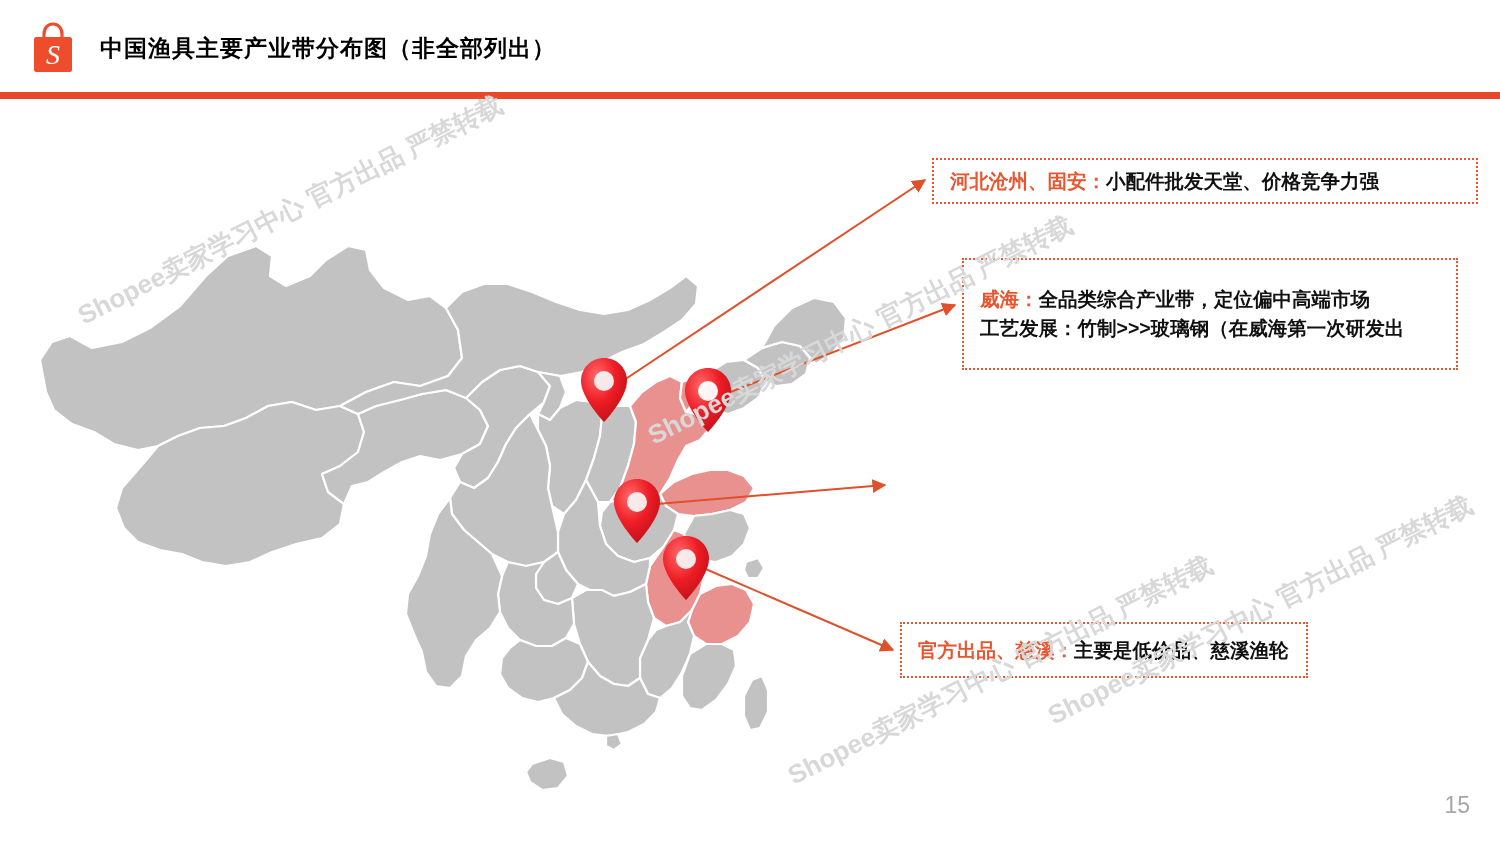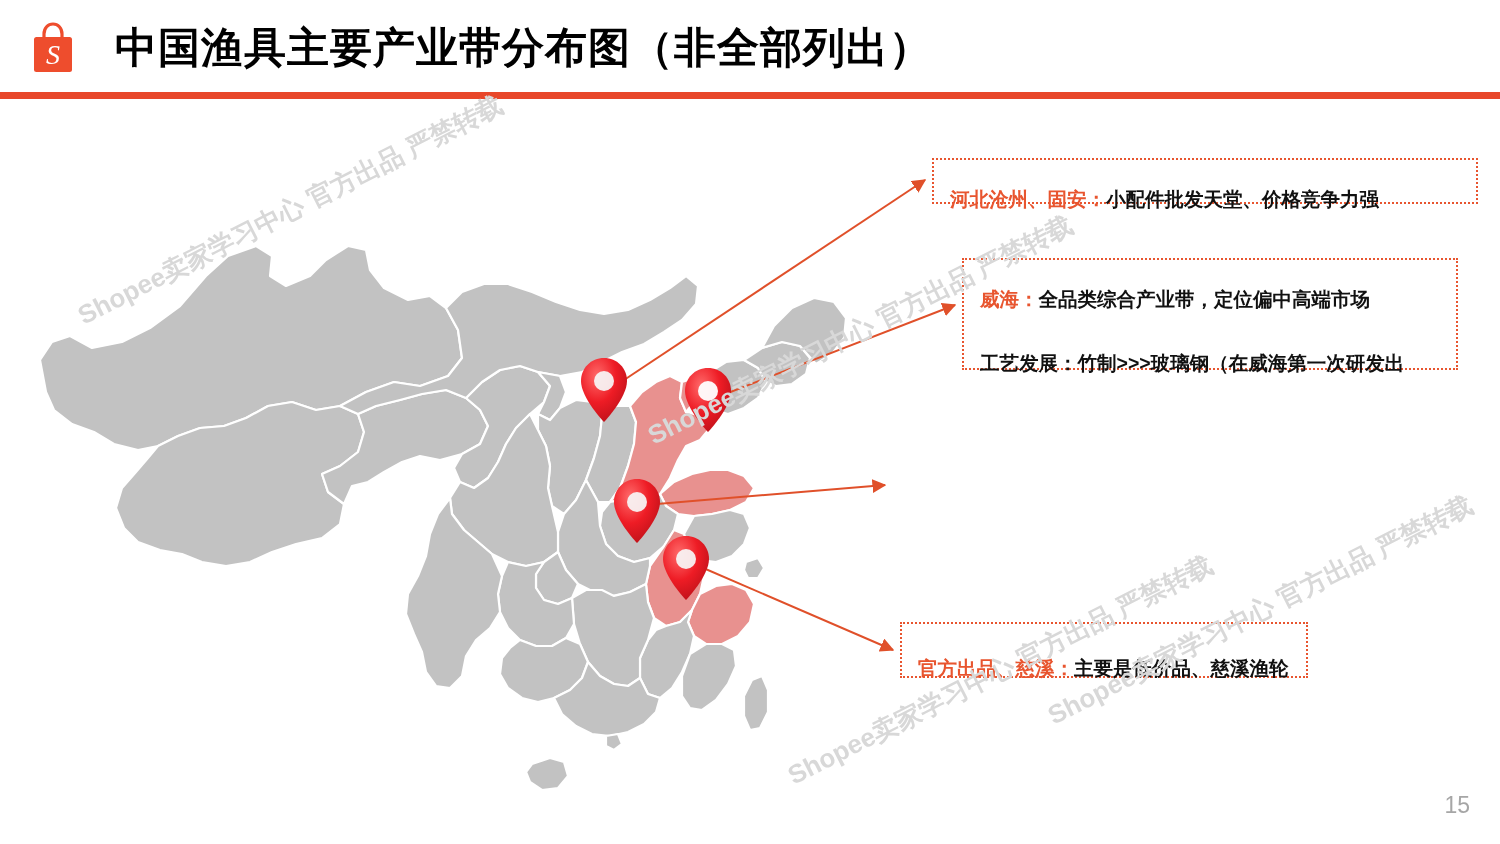--- a/index.html
+++ b/index.html
@@ -12,22 +12,22 @@
   }
   #slide{position:relative;width:1500px;height:844px;overflow:hidden;background:#fff;}
 
   
   .header{position:absolute;left:0;top:0;width:1500px;height:100px;}
   .logo{
     position:absolute;left:30px;top:22px;width:46px;height:52px;
   }
   .title{
     position:absolute;left:100px;top:22px;
-    font-size:42px;font-weight:bold;color:#000;
-    letter-spacing:1px;white-space:nowrap;line-height:52px;margin-left:15px;
+    font-size:23px;font-weight:bold;color:#000;
+    letter-spacing:1px;white-space:nowrap;line-height:52px;
   }
   .accentbar{position:absolute;left:0;top:92px;width:1500px;height:7px;background:#e8472a;}
 
   
   .mapwrap{position:absolute;left:10px;top:110px;width:900px;height:700px;}
   .mapwrap svg{width:100%;height:100%;display:block;}
 
   
   .lines{position:absolute;left:0;top:0;width:1500px;height:844px;pointer-events:none;}
 
@@ -36,21 +36,20 @@
     position:absolute;
     border:2px dotted #e8552f;
     box-sizing:border-box;
     background:transparent;
     display:flex;align-items:center;
   }
   .callout .inner{padding:0 16px;width:100%;}
   .ctxt{
     font-size:19.5px;line-height:28px;color:#111;font-weight:bold;
     white-space:nowrap;
-    margin-top:35px;
   }
   .ckey{color:#e8552f;font-weight:bold;}
 
   #callout-hebei{left:932px;top:158px;width:546px;height:46px;}
   #callout-weihai{left:962px;top:258px;width:496px;height:112px;}
   #callout-anhui{left:892px;top:422px;width:414px;height:134px;}
   #callout-zhejiang{left:900px;top:622px;width:408px;height:56px;}
 
   #callout-anhui .ctxt,#callout-weihai .ctxt{line-height:29px;}
 

